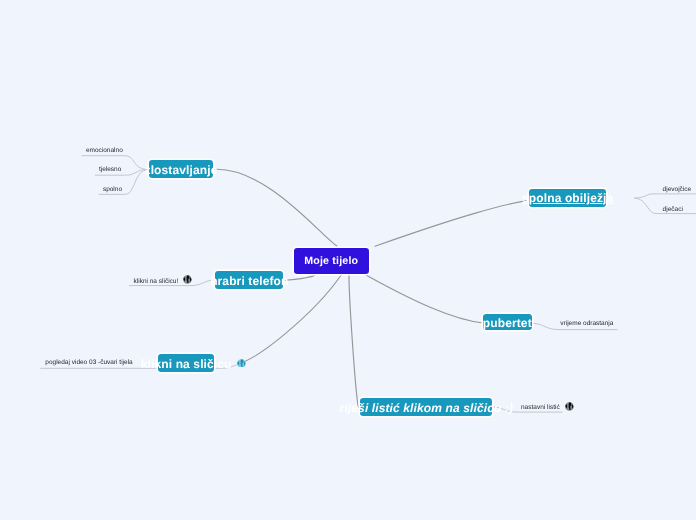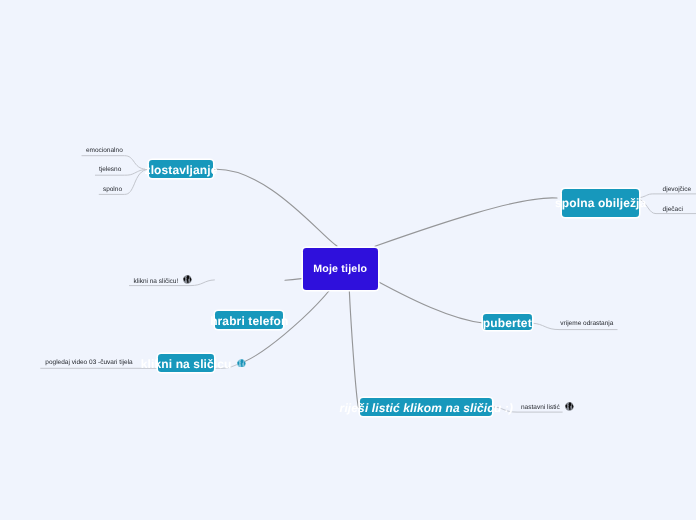--- a/index.html
+++ b/index.html
@@ -40,31 +40,31 @@
   <path d="M148.5 169.4 C 141.0 169.4 138.4 171.2 134.6 173.1 C 131.4 174.7 129.6 175.2 124.5 175.2 L 95.0 175.2"></path>
   <path d="M148.5 169.4 C 141.0 169.6 137.4 176.2 134.4 183.8 C 131.6 190.4 129.6 194.4 124.5 194.4 L 98.8 194.4"></path>
   <path d="M634.2 198.1 C 641.5 198.1 644.6 196.2 647.8 194.8 C 650.2 193.9 651.6 193.9 655.0 193.9 L 696 193.9"></path>
   <path d="M634.2 198.1 C 641.5 198.3 644.8 203.2 648.0 207.8 C 650.6 211.4 652.4 213.6 656.0 213.6 L 696 213.6"></path>
   <path d="M214.8 279.9 C 203.5 280.3, 203.1 285.7, 190.0 285.6 L 129.0 285.6"></path>
   <path d="M532.0 323.2 C 544.4 323.7, 545.1 329.8, 560.0 329.6 L 617.5 329.6"></path>
   <path d="M245.6 362.9 C 234.5 363.3, 234.1 368.4, 221.0 368.3 L 40.3 368.3"></path>
   <path d="M492.4 406.8 C 503.5 407.2, 503.9 412.2, 517.0 412.1 L 562.6 412.1"></path>
  </g>
 </svg>
-<div class="node root-node" style="left:303px;top:247.8px;width:74.5px;height:42px;">
+<div class="node root-node" style="left:294px;top:247.8px;width:74.5px;height:26px;">
   <span>Moje tijelo</span>
 </div>
 
 <div class="node branch-node" style="left:149px;top:159.8px;width:64px;height:18.5px;">
   <span>zlostavljanje</span>
 </div>
-<div class="node branch-node" style="left:562px;top:188.5px;width:77.4px;height:28px;">
+<div class="node branch-node" style="left:529px;top:188.5px;width:77.4px;height:18px;text-decoration:underline;">
   <span>spolna obilježja</span>
 </div>
-<div class="node branch-node" style="left:215.3px;top:271px;width:68px;height:18.1px;margin-top:40px;">
+<div class="node branch-node" style="left:215.3px;top:271px;width:68px;height:18.1px;">
   <span>hrabri telefon</span>
 </div>
 <div class="node branch-node" style="left:482.8px;top:313.8px;width:49px;height:16px;">
   <span>pubertet</span>
 </div>
 <div class="node branch-node" style="left:158.2px;top:353.6px;width:56px;height:18.6px;">
   <span>klikni na sličicu</span>
 </div>
 <div class="node branch-node" style="left:360.2px;top:397.8px;width:132.3px;height:18.1px;font-style:italic;">
   <span>riješi listić klikom na sličicu :)</span>

